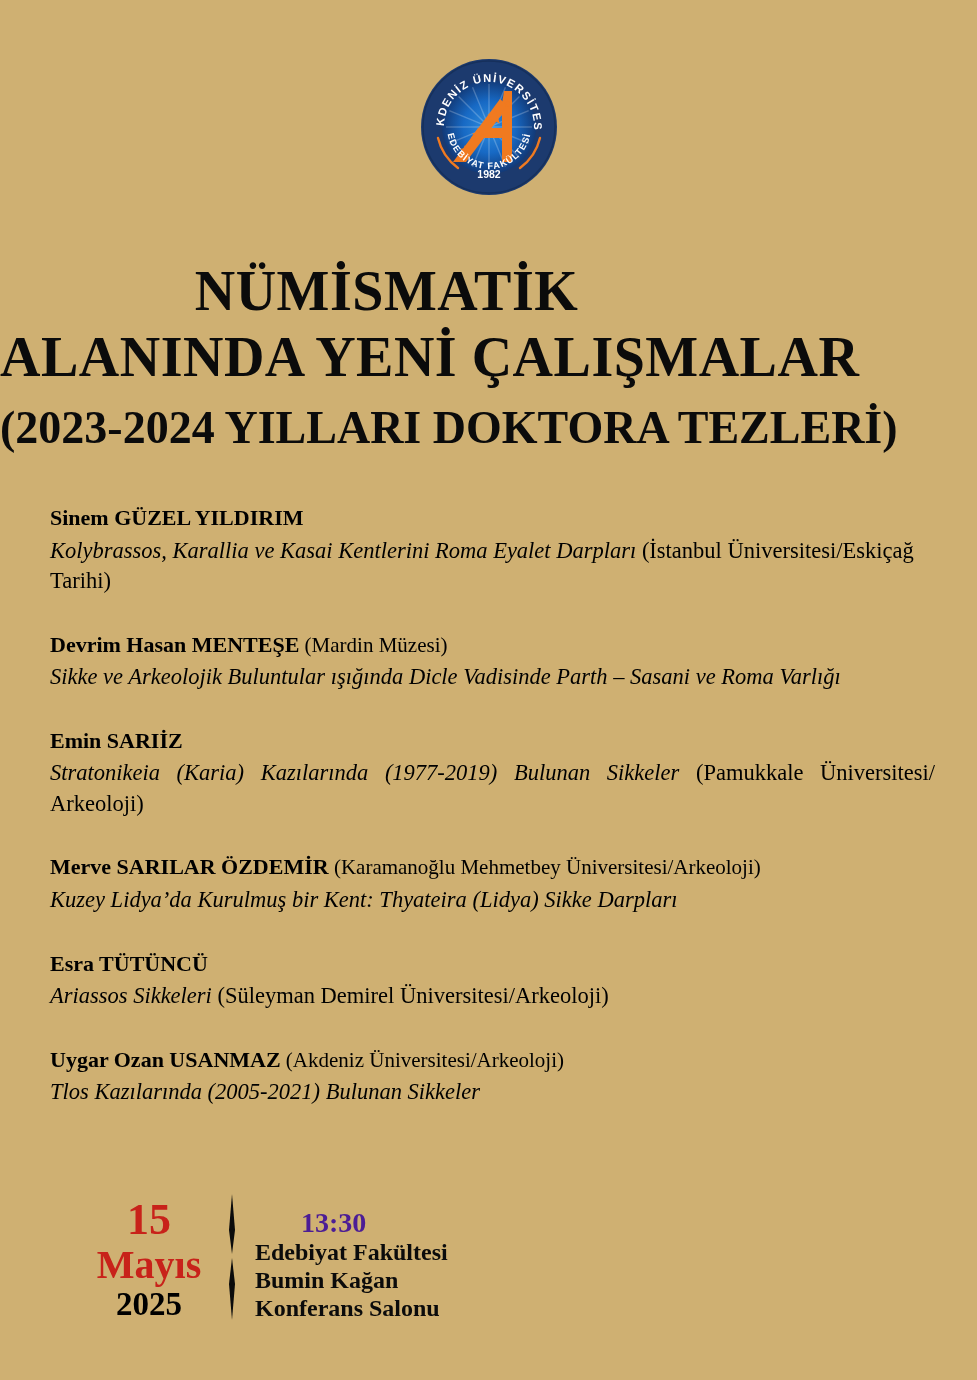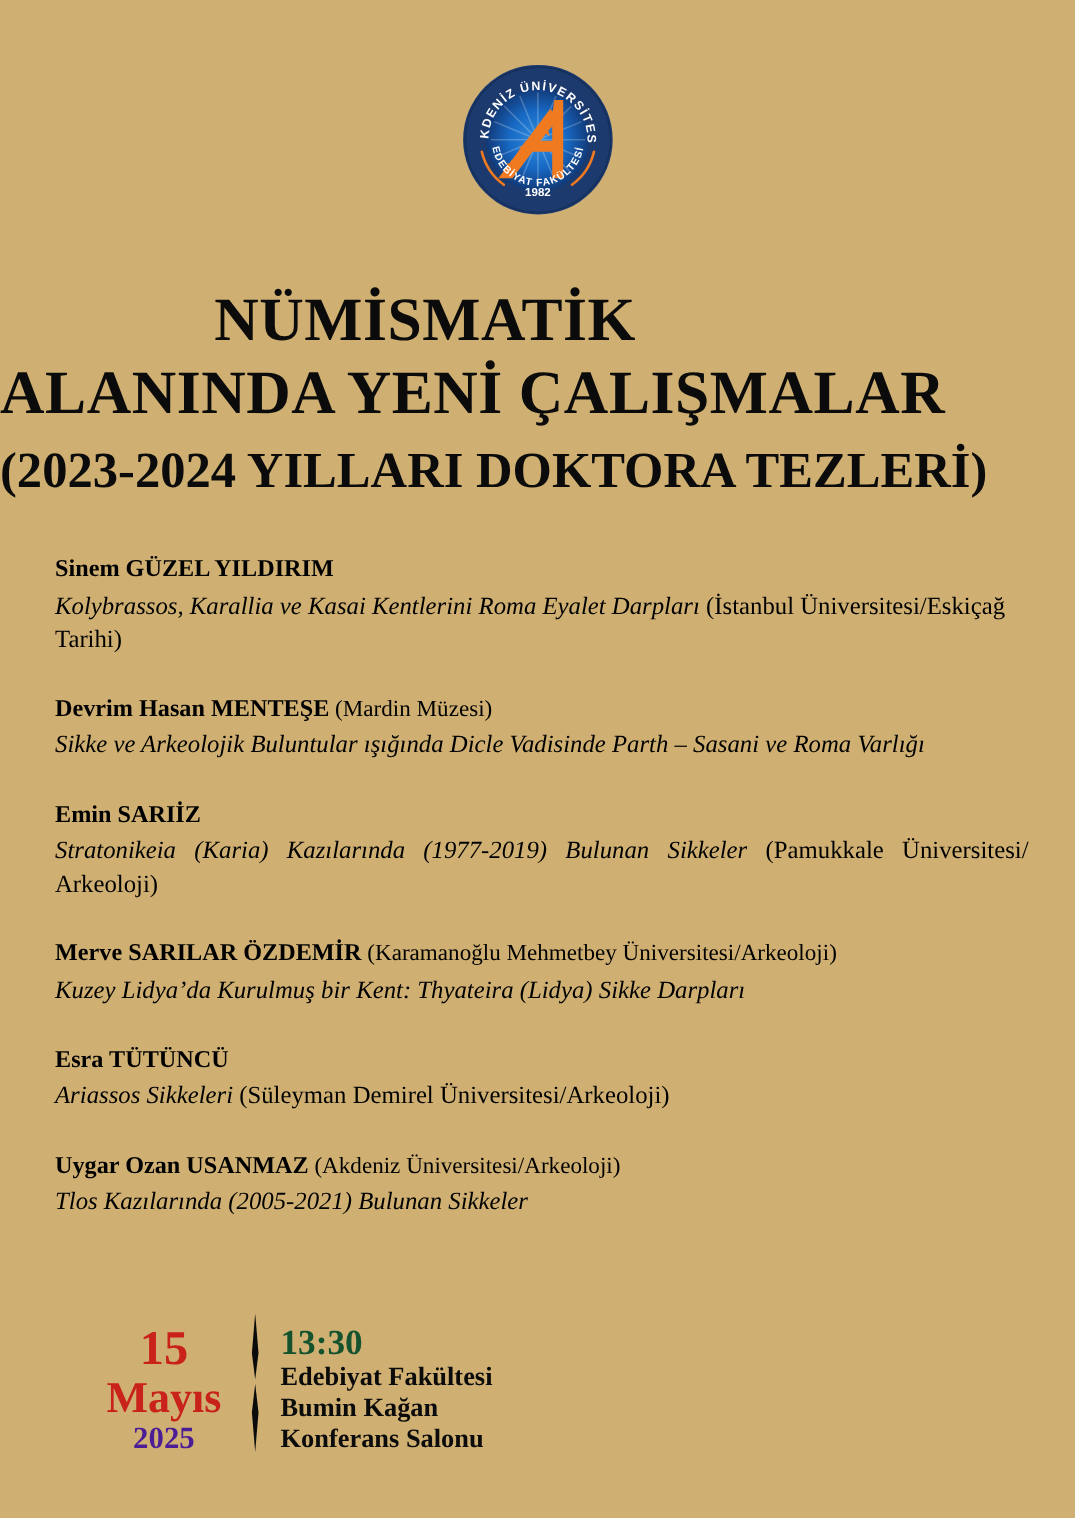--- a/index.html
+++ b/index.html
@@ -130,47 +130,48 @@
     display: block;
   }
   .date-month {
     font-size: 40px;
     line-height: 1.05;
     color: #c8221a;
     display: block;
     margin-top: 2px;
   }
   .date-year {
-    font-size: 28px;
+    font-size: 33px;
     line-height: 1.05;
-    color: #4c1d95;
+    color: #000000;
     display: block;
     margin-top: 1px;
   }
 
   .footer-divider {
     width: 30px;
     height: 130px;
     position: relative;
     flex: 0 0 30px;
     margin-left: 4px;
   }
   .footer-divider svg { display: block; }
 
   .footer-venue {
     margin-left: 8px;
     padding-top: 0px;
   }
   .venue-time {
     font-family: "Liberation Serif", "DejaVu Serif", serif;
     font-weight: bold;
-    font-size: 32px;
+    font-size: 28px;
     line-height: 1.06;
-    color: #14532d;
-    display: block;
+    color: #4c1d95;
+    display: block;
+    margin-left: 46px;
   }
   .venue-line {
     font-family: "Liberation Serif", "DejaVu Serif", serif;
     font-weight: bold;
     font-size: 24px;
     line-height: 1.17;
     color: #0b0b0b;
     display: block;
   }
 </style>

